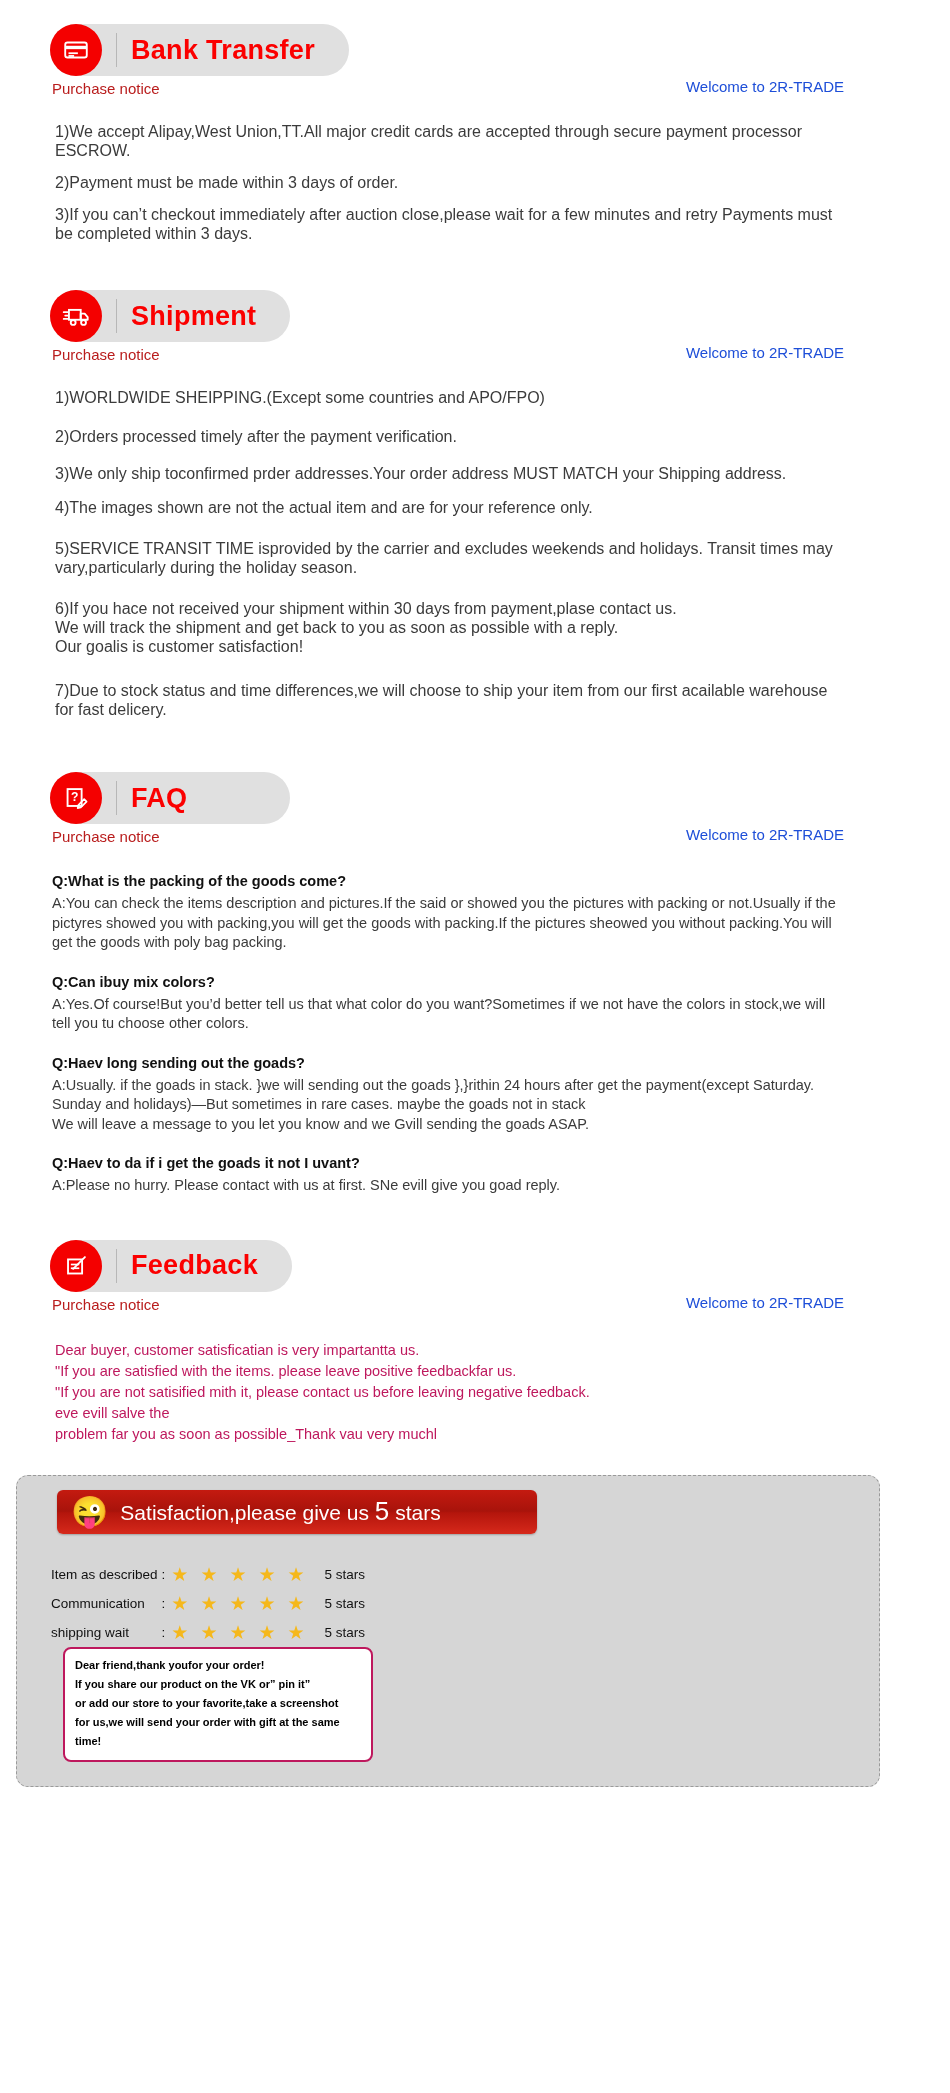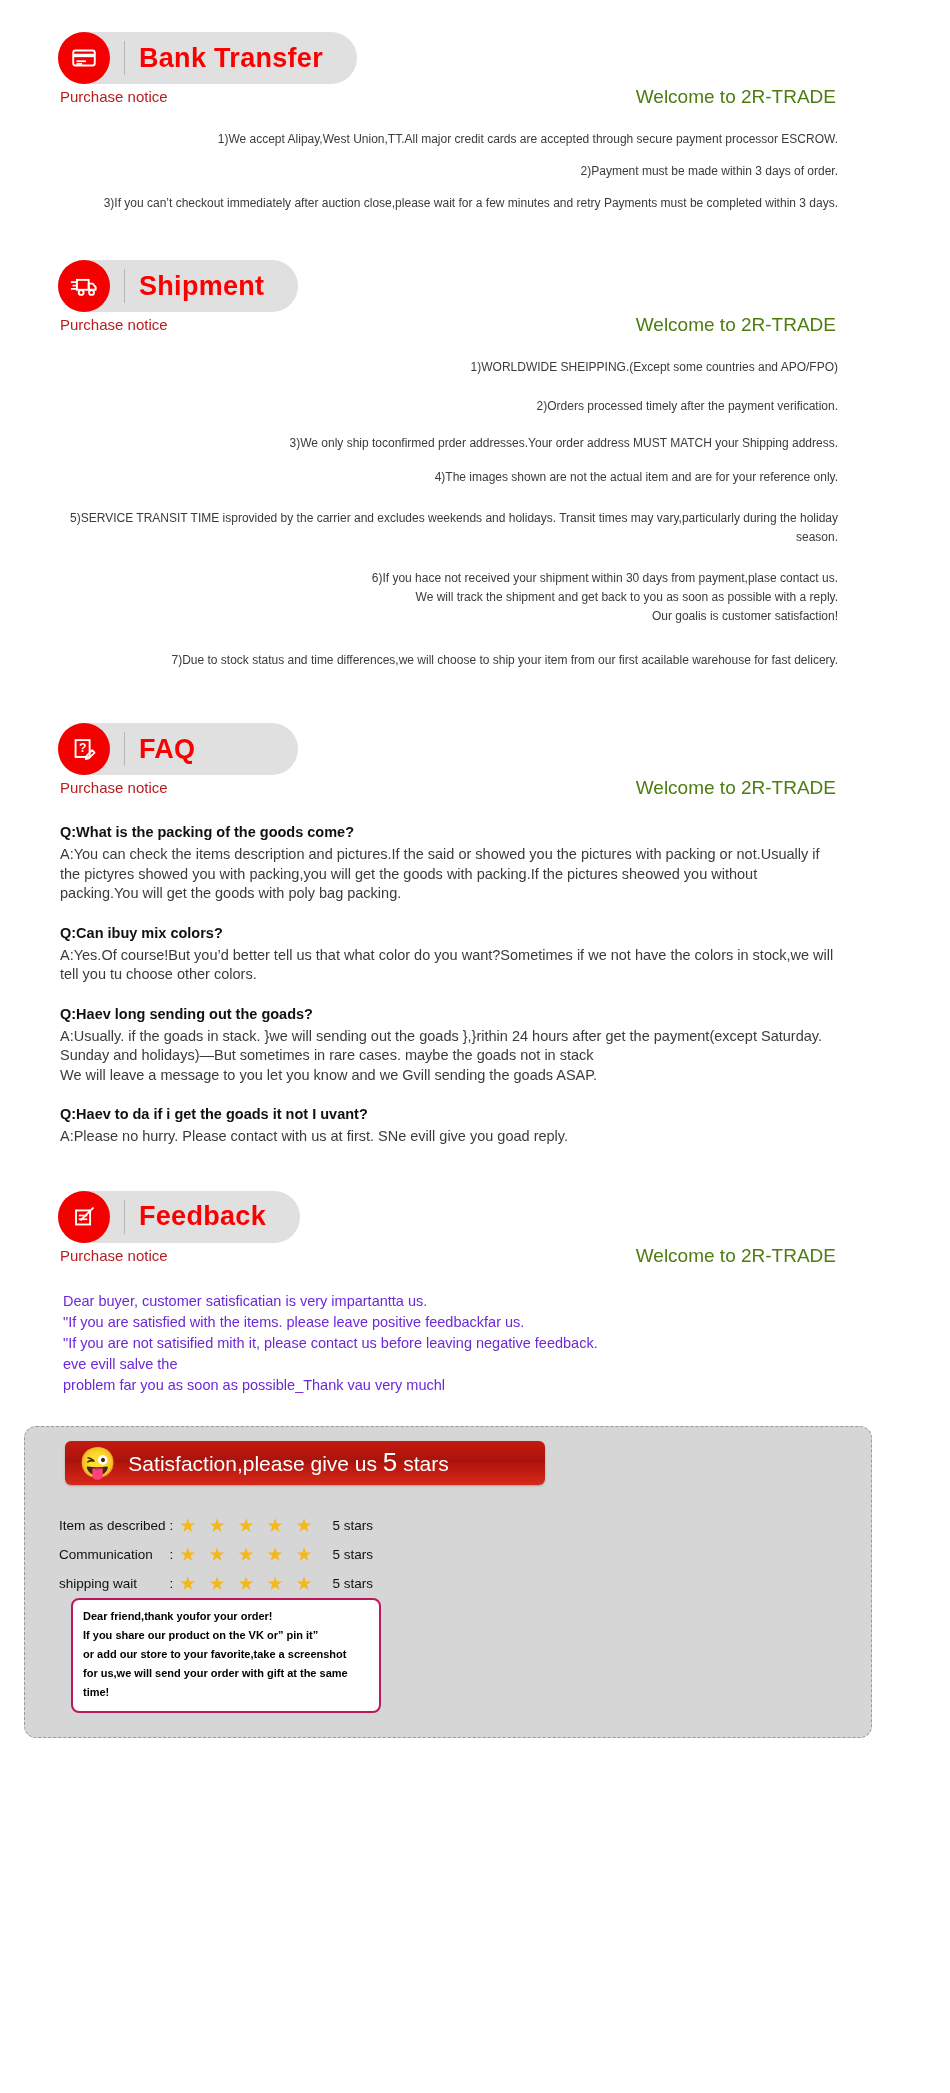--- a/index.html
+++ b/index.html
@@ -5,21 +5,21 @@
   * { box-sizing: border-box; }
   html, body { margin:0; padding:0; }
   body {
     width: 950px;
     min-height: 2093px;
     background: #ffffff;
     font-family: "Liberation Sans", sans-serif;
     color: #333;
     position: relative;
   }
-  .page { width:896px; position:relative; padding: 8px; }
+  .page { width:896px; position:relative; padding: 0; }
 
   
   .section { position: relative; }
   .banner {
     position: relative;
     margin-left: 50px;
     height: 52px;
     display: inline-flex;
     align-items: center;
     background: #e0e0e0;
@@ -54,32 +54,31 @@
   }
   .purchase-notice {
     position: absolute;
     left: 52px; top: 2px;
     color: #b91c1c;
     font-size: 15px;
   }
   .welcome {
     position: absolute;
     right: 52px; top: 0px;
-    color: #4d7c0f;
-    font-size: 19px;
+    color: #1d4ed8;
+    font-size: 15px;
     white-space: nowrap;
   }
 
   
   .body-text {
     margin: 14px 50px 0 55px;
-    font-size: 12px;
+    font-size: 16px;
     line-height: 19px;
     color: #3b3b3b;
-    text-align: right;
   }
   .body-text p { margin: 0 0 13px 0; }
 
   .qa { margin: 0 50px 0 52px; }
   .qa .q {
     font-size: 14.5px;
     font-weight: bold;
     color: #111;
     margin: 0 0 3px 0;
     line-height: 19px;
@@ -88,21 +87,21 @@
     font-size: 14.5px;
     color: #3b3b3b;
     line-height: 19.5px;
     margin: 0 0 20px 0;
   }
 
   .fb-text {
     margin: 16px 50px 0 55px;
     font-size: 14.5px;
     line-height: 21px;
-    color: #6d28d9;
+    color: #be185d;
   }
   .fb-text div { white-space: pre-wrap; }
 
   
   .sat-wrap {
     margin: 30px 16px 20px 16px;
     border: 1px dashed #9a9a9a;
     border-radius: 12px;
     background: #d6d6d6;
     padding: 14px 18px 24px 18px;

